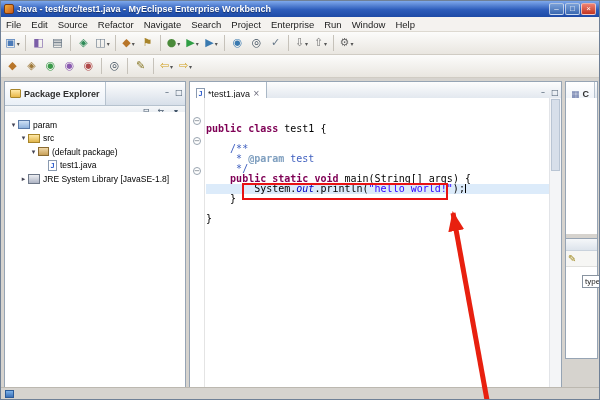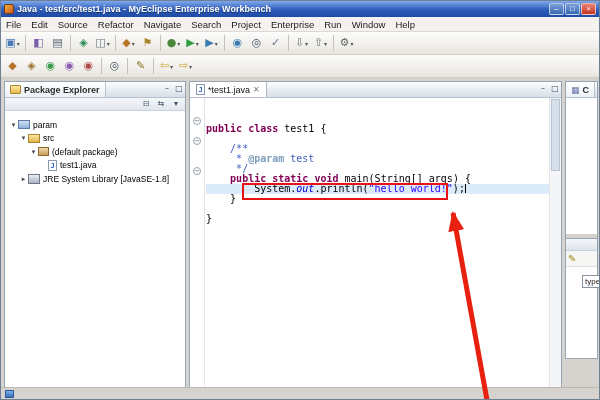--- a/index.html
+++ b/index.html
@@ -26,21 +26,21 @@
   .toolbar{position:absolute;left:0;right:0;height:23px;background:linear-gradient(#fcfcfb,#e9e6e0);
     border-bottom:1px solid #d0ccc4;display:flex;align-items:center;padding:0 2px;}
   #tb1{top:31px;} #tb2{top:54px;}
   .tb-btn{height:18px;min-width:17px;display:flex;align-items:center;justify-content:center;margin:0 1px;border-radius:2px;}
   .tb-glyph{font-family:"DejaVu Sans",sans-serif;font-size:11px;line-height:16px;}
   .tb-dd{font-size:6px;color:#555;margin-left:1px;font-family:"DejaVu Sans",sans-serif;}
   .tb-sep{width:1px;height:16px;background:#c6c2ba;margin:0 3px;flex-shrink:0;}
 
   
   .panel{position:absolute;background:#fff;border:1px solid #96a4b4;}
-  .view-tab-row{height:16px;background:linear-gradient(#fdfdfd,#d7dfe9);border-bottom:1px solid #b6c2ce;display:flex;align-items:center;}
+  .view-tab-row{height:24px;background:linear-gradient(#fdfdfd,#d7dfe9);border-bottom:1px solid #b6c2ce;display:flex;align-items:center;}
   .view-tab{display:flex;align-items:center;gap:3px;padding:0 5px;height:100%;
     background:linear-gradient(#ffffff,#eaf0f7);border-right:1px solid #b6c2ce;font-size:9px;font-weight:bold;color:#2e2e2e;white-space:nowrap;}
   .flex-sp{flex:1;}
   .pbtn{width:12px;height:11px;font-size:8px;line-height:10px;text-align:center;color:#44566a;font-family:"DejaVu Sans",sans-serif;}
   .view-toolbar{height:13px;background:linear-gradient(#f5f7f9,#e1e7ee);border-bottom:1px solid #c9d2dc;
     display:flex;justify-content:flex-end;align-items:center;gap:3px;padding:0 3px;font-size:9px;color:#44566a;font-family:"DejaVu Sans",sans-serif;}
 
   
   .left-panel{left:3px;top:80px;width:182px;height:308px;}
   .pe-tab-icon{width:11px;height:9px;background:linear-gradient(#ffe9a8,#e8b84a);border:1px solid #a8852a;border-radius:1px;flex-shrink:0;}

